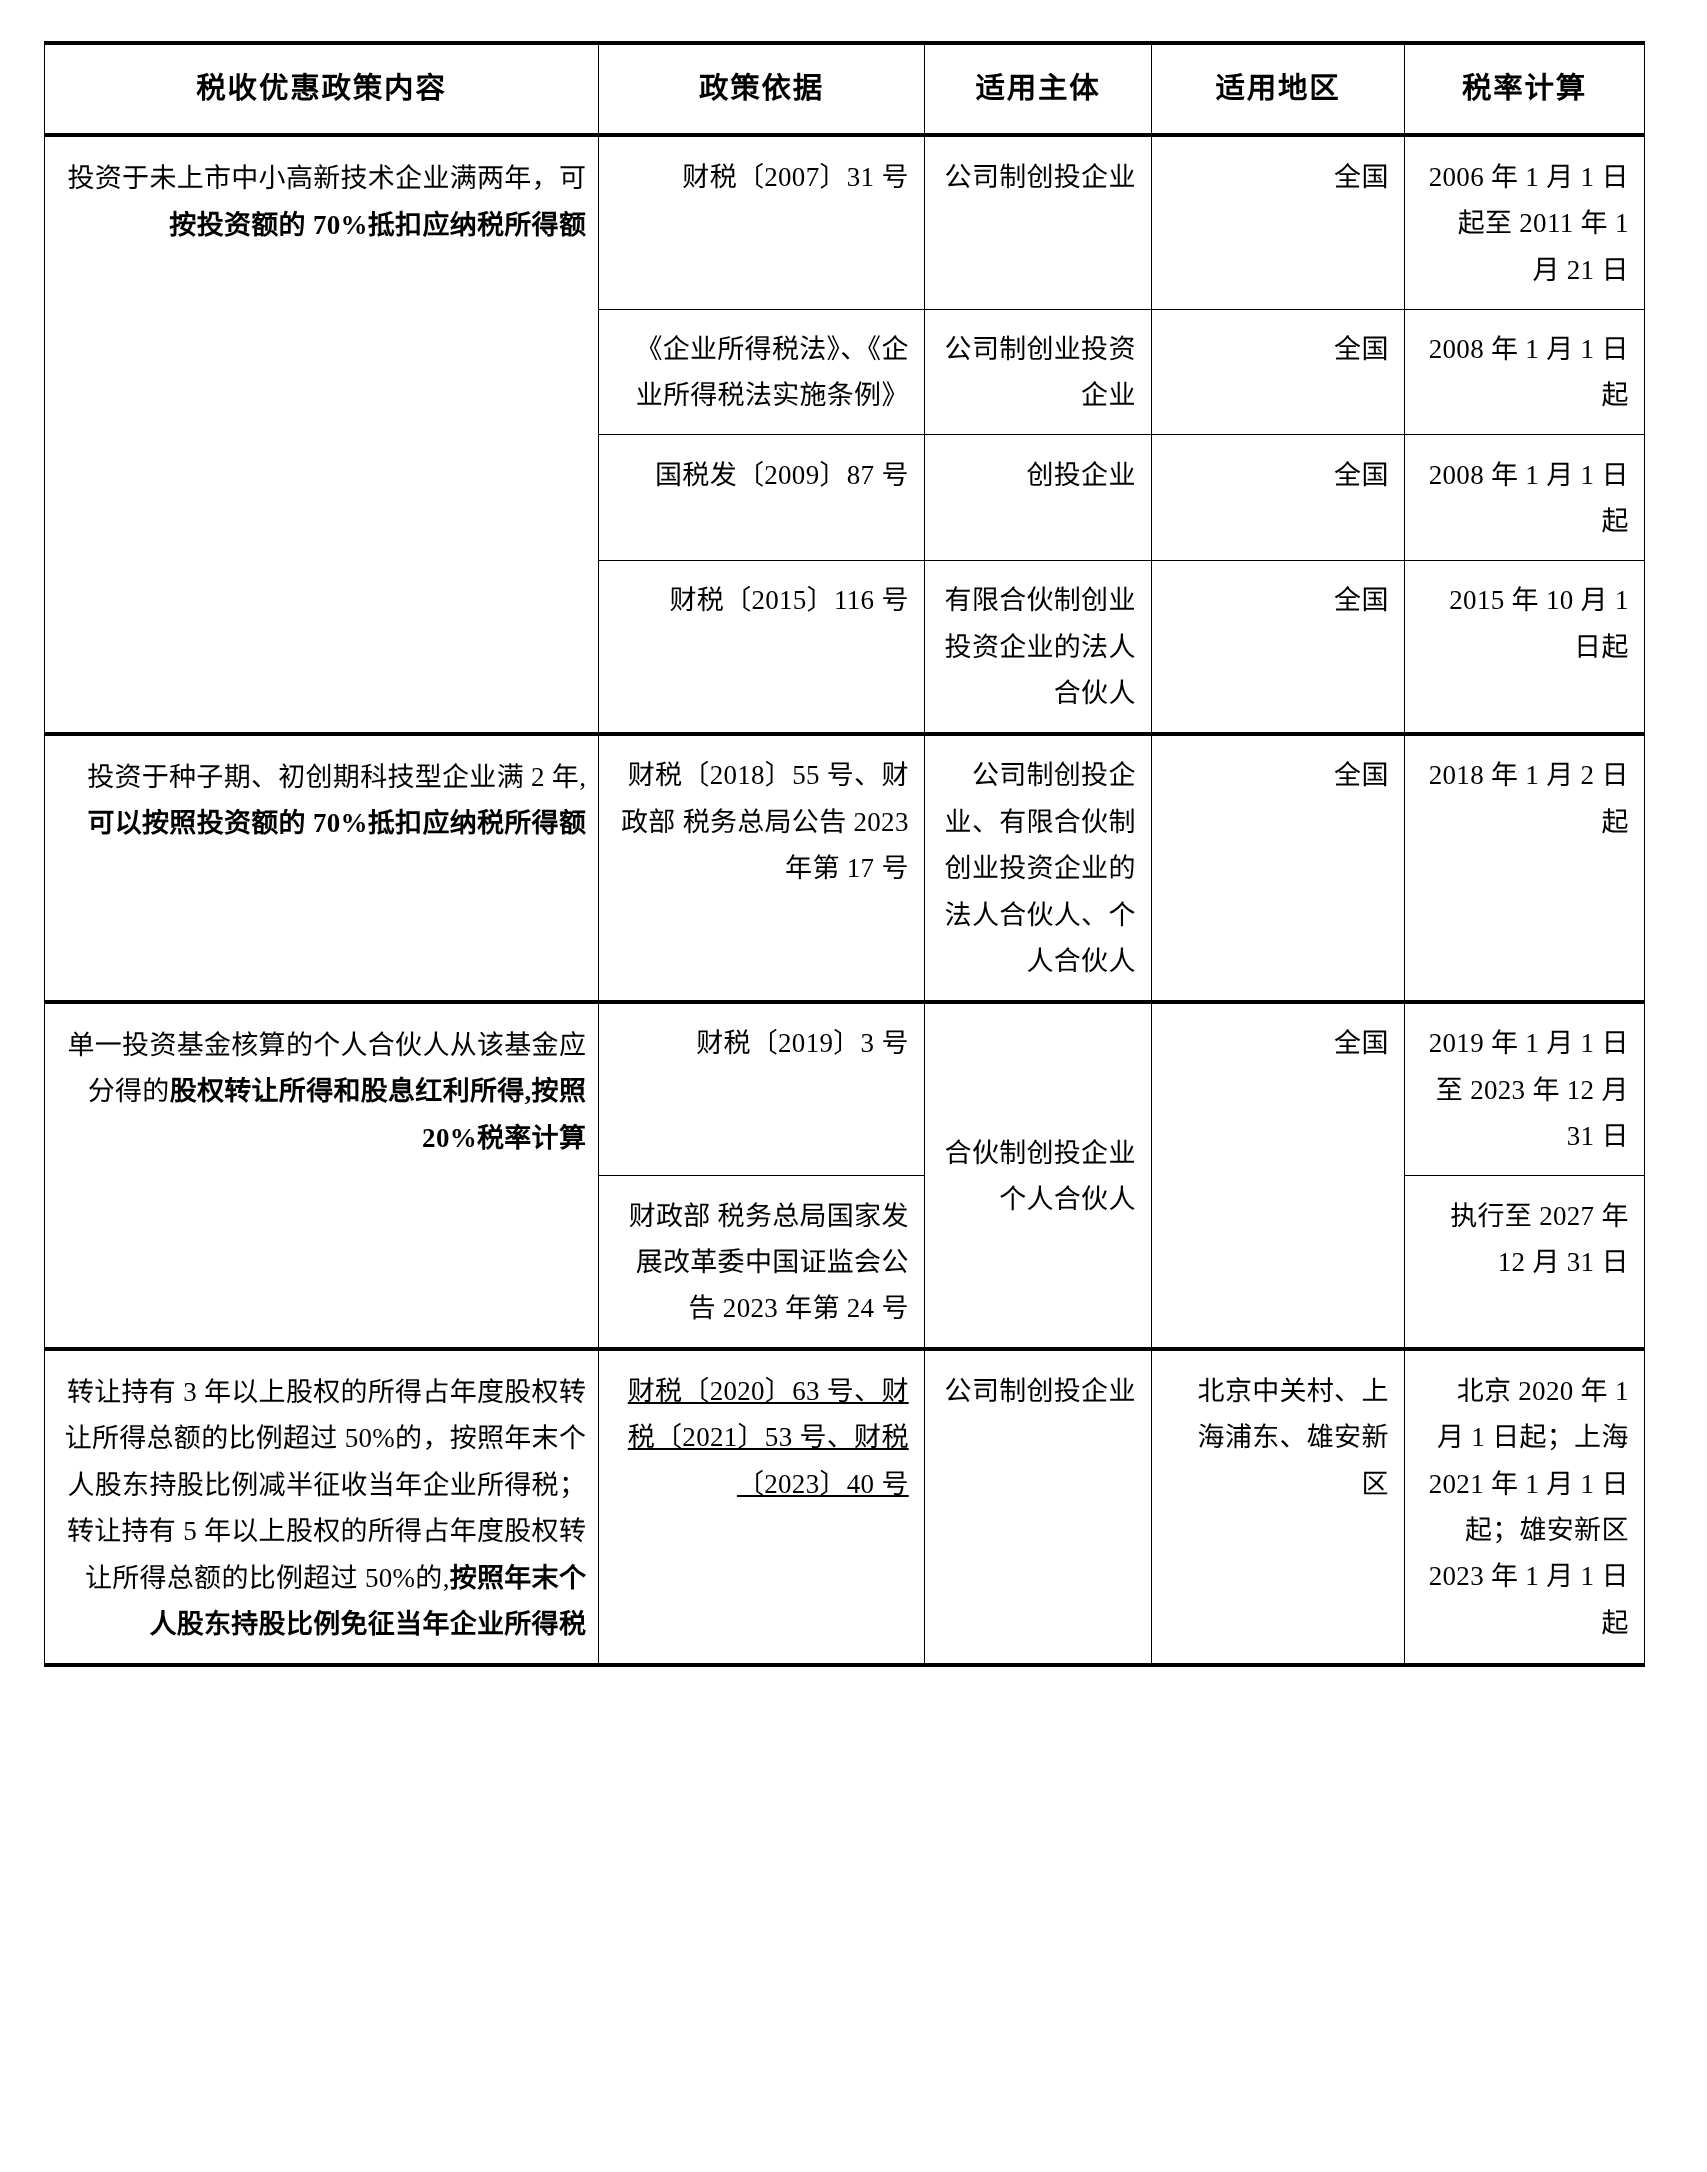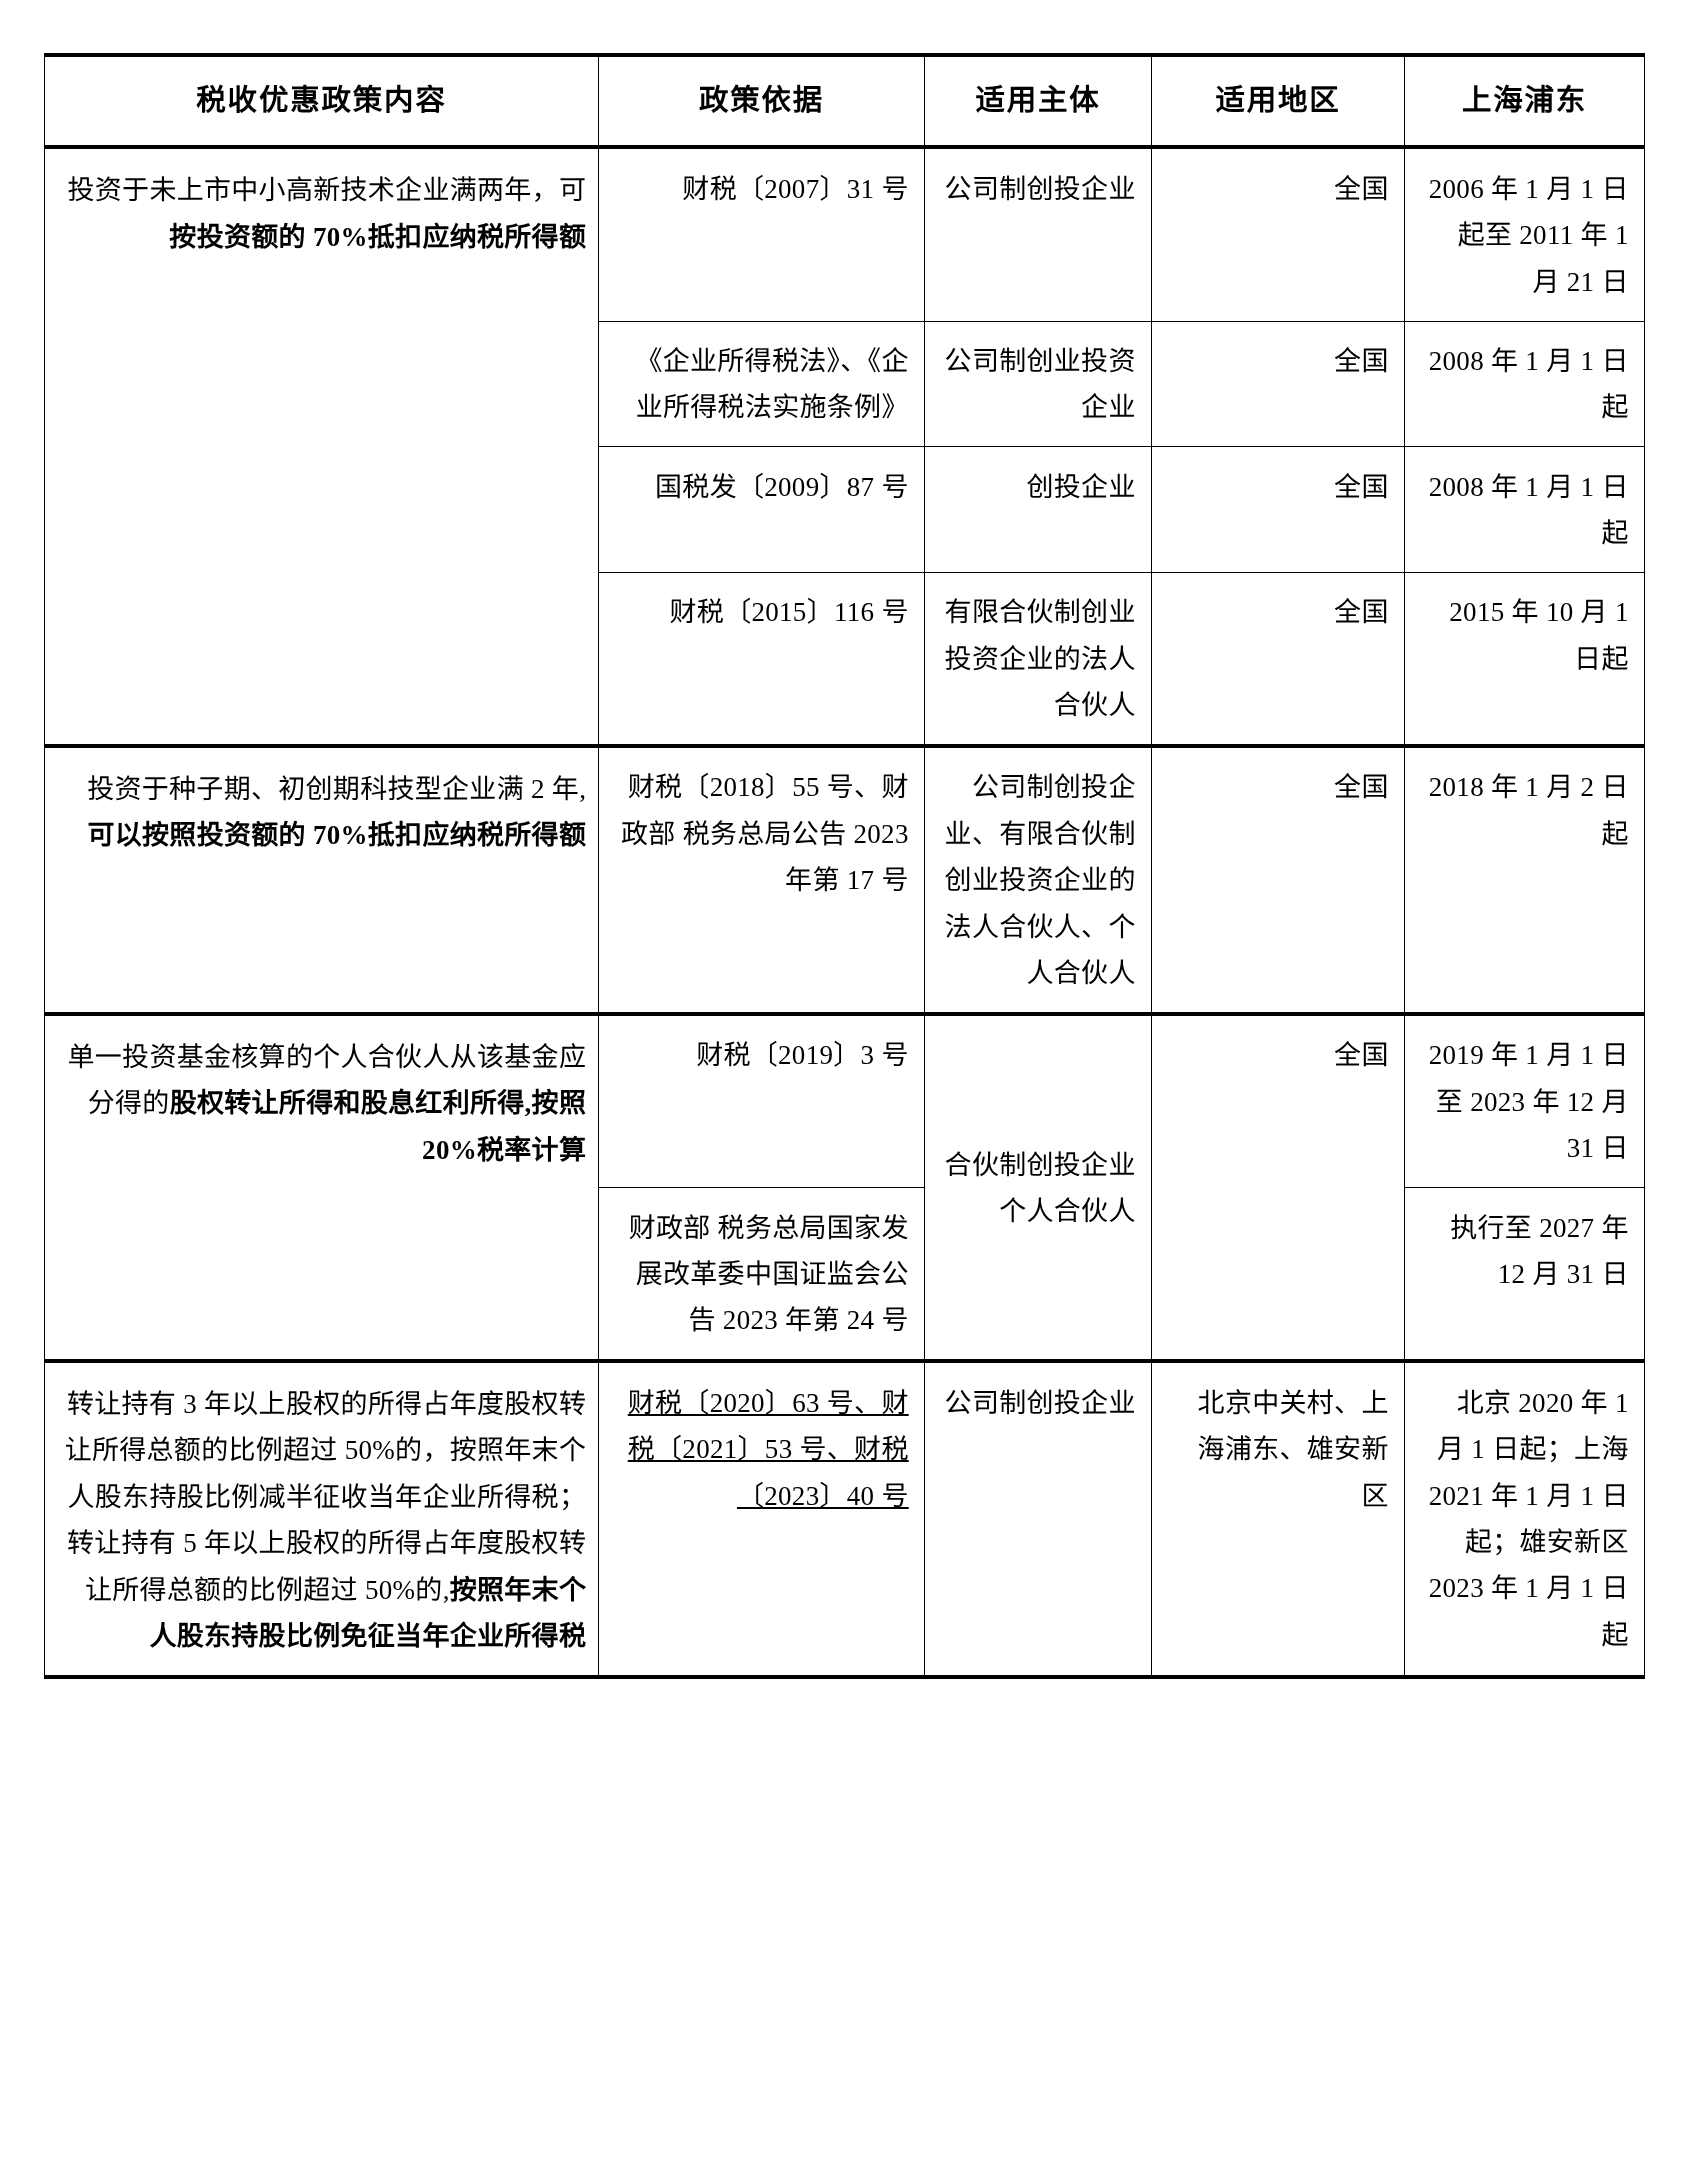--- a/index.html
+++ b/index.html
@@ -25,21 +25,20 @@
   }
 
   table.policy-table {
     width: 1601px;
     border-collapse: collapse;
     table-layout: fixed;
     border-top: 4.1px solid #000;
     border-bottom: 4.1px solid #000;
     border-left: 1.8px solid #000;
     border-right: 1.8px solid #000;
-    margin-top: 12px;
   }
 
   table.policy-table col.c-content  { width: 554px; }
   table.policy-table col.c-basis    { width: 326px; }
   table.policy-table col.c-subject  { width: 227px; }
   table.policy-table col.c-region   { width: 253px; }
   table.policy-table col.c-time     { width: 240px; }
 
   th, td {
     border: 1.8px solid #000;
@@ -103,21 +102,21 @@
       <col class="c-region">
       <col class="c-time">
     </colgroup>
 
     <thead>
       <tr>
         <th>税收优惠政策内容</th>
         <th>政策依据</th>
         <th>适用主体</th>
         <th>适用地区</th>
-        <th>上海浦东</th>
+        <th>税率计算</th>
       </tr>
     </thead>
 
     <tbody>
 
       <tr class="group-start">
         <td class="content-cell" rowspan="4"><span>投资于未上市中小高新技术企业满两年，可</span><b>按投资额的 70%抵扣应纳税所得额</b></td>
         <td class="basis-cell">财税〔2007〕31 号</td>
         <td class="subject-cell">公司制创投企业</td>
         <td class="region-cell">全国</td>

